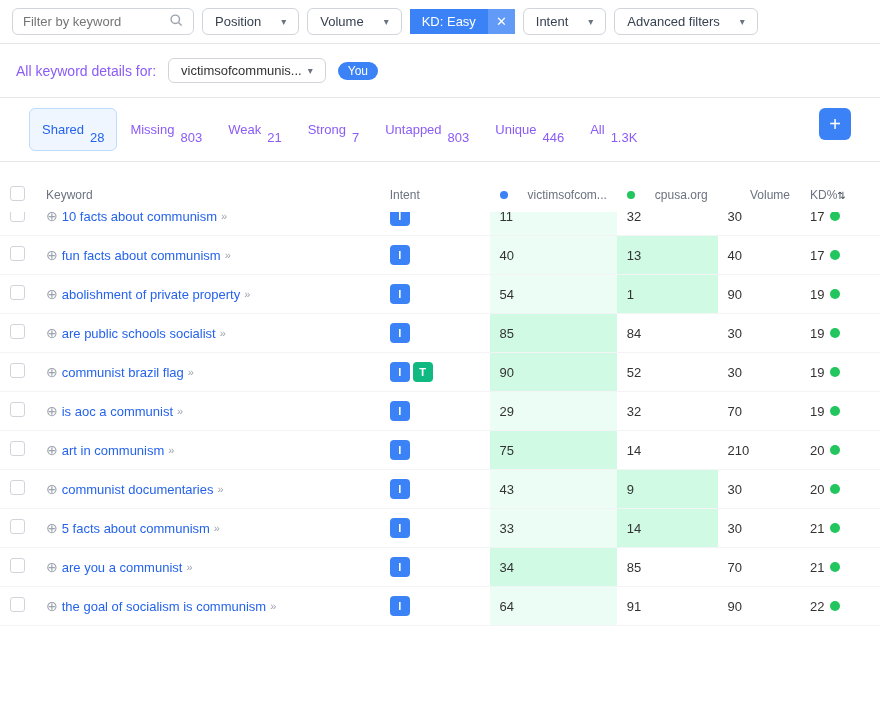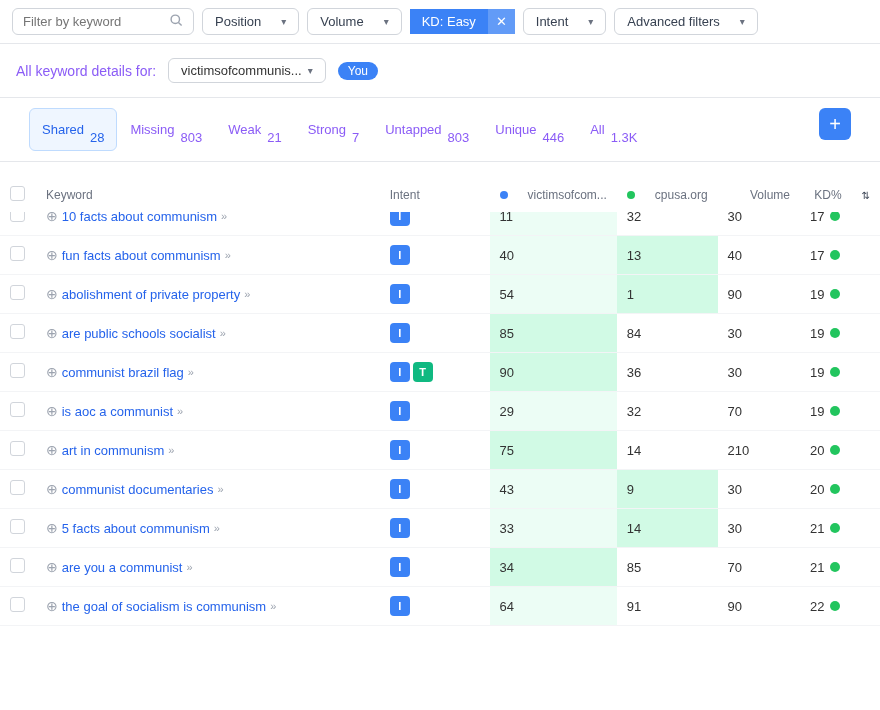--- a/index.html
+++ b/index.html
@@ -119,21 +119,21 @@
     .highlighted-light { background: #ecfdf5; }
 
     .kd-cell { width: 80px; white-space: nowrap; }
     .dot {
       width: 10px; height: 10px; border-radius: 50%; display: inline-block;
       margin-left: 6px;
     }
     .dot-green { background: #22c55e; }
 
     .col-header-kd {
-      display: flex; align-items: center; gap: 20px; justify-content: flex-end;
+      display: flex; align-items: center; gap: 0; justify-content: flex-start;
     }
     .sort-icon { font-size: 10px; color: #374151; }
 
     .domain-col-header {
       display: flex; align-items: center; gap: 20px;
     }
     .domain-dot { width: 8px; height: 8px; border-radius: 50%; display: inline-block; }
     .domain-dot-blue { background: #3b82f6; }
     .domain-dot-green { background: #22c55e; }
   </style>
@@ -324,21 +324,21 @@
     <span class="kw-icon">⊕</span>
     <span>communist brazil flag</span>
     <span class="kw-arrows">»</span>
   </a>
           </td>
           <td class="intent-cell" style="display: flex; gap: 3px; align-items: center;">
             <span class="intent-badge intent-i">I</span>
             <span class="intent-badge intent-t">T</span>
           </td>
           <td class="right num-cell highlighted">90</td>
-          <td class="right num-cell">36</td>
+          <td class="right num-cell">52</td>
           <td class="right">30</td>
           <td class="right kd-cell"><span>19</span><span class="dot dot-green"></span></td>
         </tr>
         <tr>
           <td class="checkbox-cell"><div class="checkbox"></div></td>
           <td class="keyword-cell">
             <a href="#" class="keyword-link">
     <span class="kw-icon">⊕</span>
     <span>is aoc a communist</span>
     <span class="kw-arrows">»</span>

